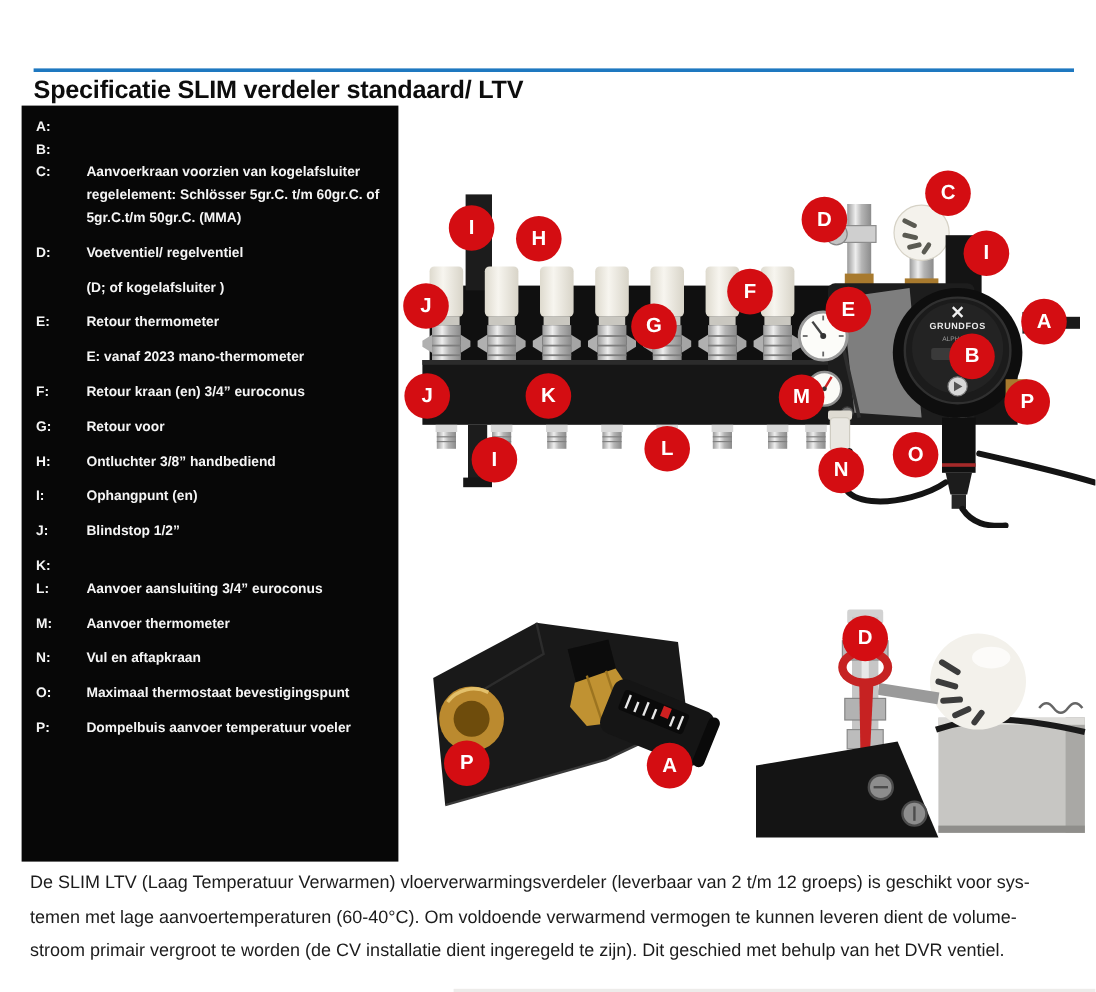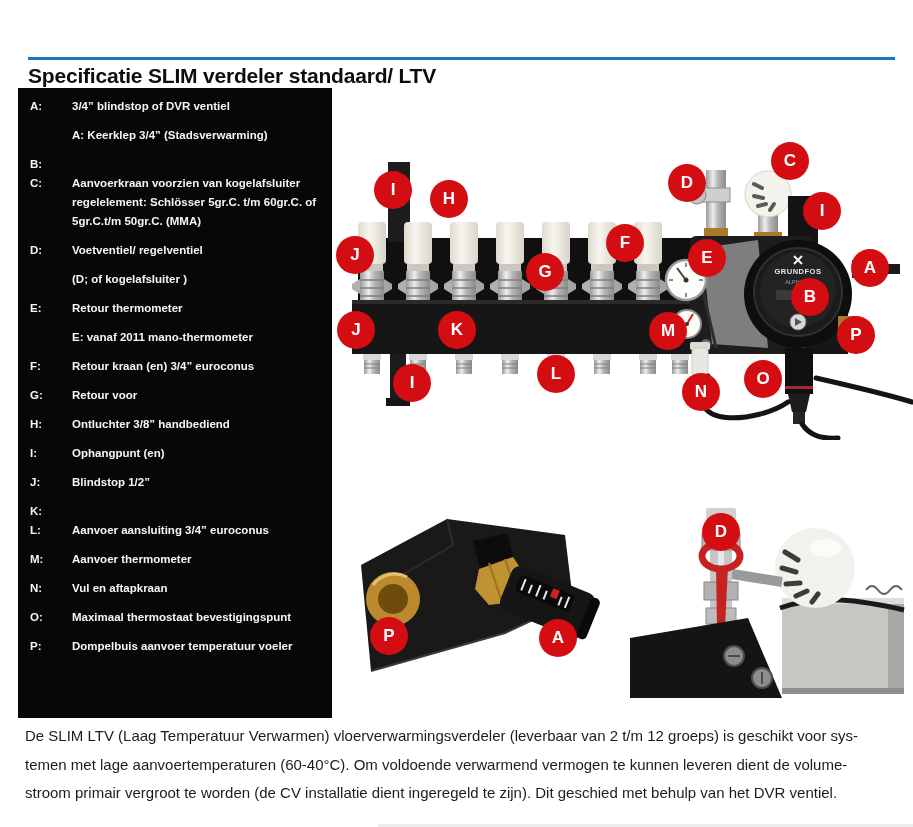--- a/index.html
+++ b/index.html
@@ -48,24 +48,20 @@
 </style>
 </head>
 <body>
 
 <div class="page-title">Specificatie SLIM verdeler standaard/ LTV</div>
 <div class="title-rule"></div>
 
 <div class="spec-panel">
   <div class="spec-row">
     <div class="spec-letter">A:</div>
-    <div class="spec-lines">
-      <div class="spec-par">3/4”  blindstop of DVR ventiel</div>
-      <div class="spec-par">A: Keerklep 3/4” (Stadsverwarming)</div>
-    </div>
   </div>
   <div class="spec-row">
     <div class="spec-letter">B:</div>
   </div>
   <div class="spec-row">
     <div class="spec-letter">C:</div>
     <div class="spec-lines">
         <div class="spec-par">Aanvoerkraan voorzien van kogelafsluiter regelelement: Schlösser  5gr.C. t/m 60gr.C. of 5gr.C.t/m 50gr.C. (MMA)</div>
       </div>
   </div>
@@ -73,21 +69,21 @@
     <div class="spec-letter">D:</div>
     <div class="spec-lines">
       <div class="spec-par">Voetventiel/ regelventiel</div>
       <div class="spec-par">(D; of kogelafsluiter )</div>
     </div>
   </div>
   <div class="spec-row">
     <div class="spec-letter">E:</div>
     <div class="spec-lines">
       <div class="spec-par">Retour thermometer</div>
-      <div class="spec-par">E: vanaf 2011 mano-thermometer</div>
+      <div class="spec-par">E: vanaf 2023 mano-thermometer</div>
     </div>
   </div>
   <div class="spec-row">
     <div class="spec-letter">F:</div>
     <div class="spec-lines">
         <div class="spec-par">Retour kraan (en) 3/4” euroconus</div>
       </div>
   </div>
   <div class="spec-row">
     <div class="spec-letter">G:</div>

